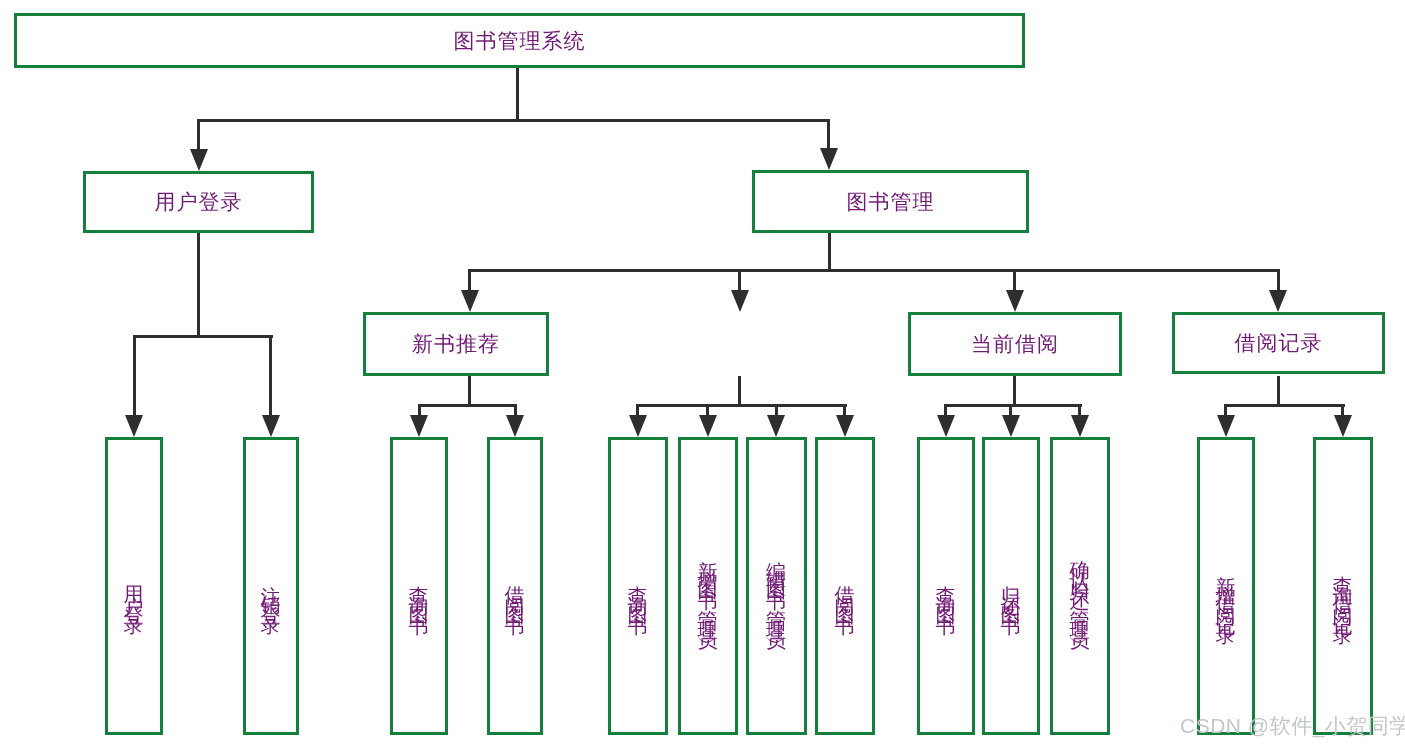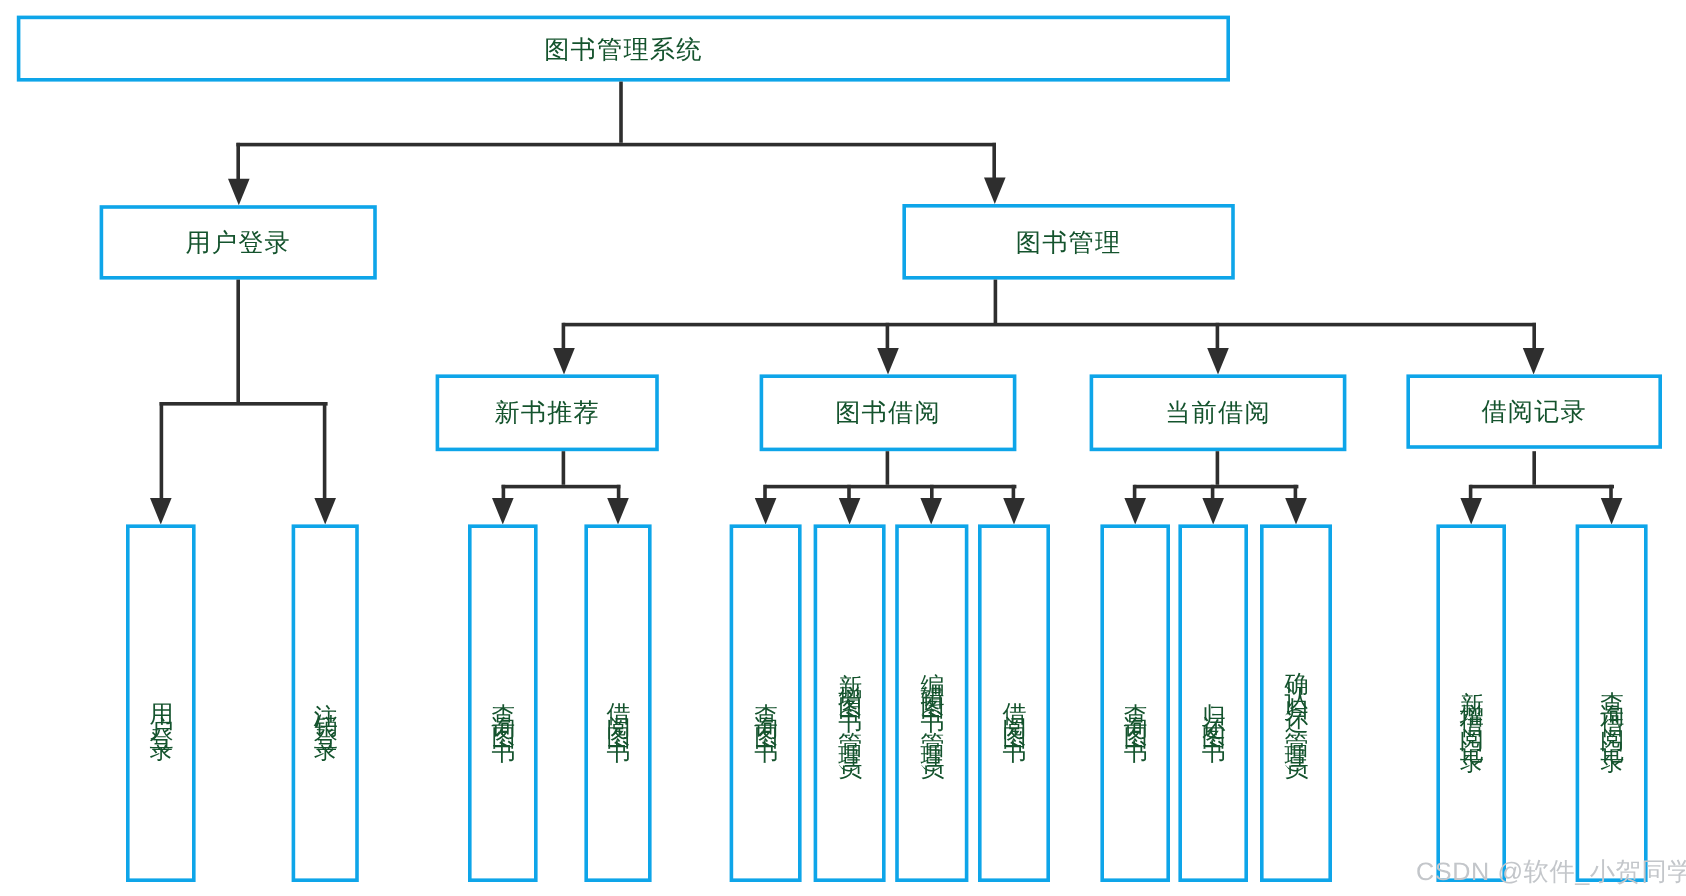--- a/index.html
+++ b/index.html
@@ -7,22 +7,22 @@
     position:relative;
     width:1405px;height:747px;
     background:#ffffff;
     font-family:"Liberation Sans","DejaVu Sans",sans-serif;
     overflow:hidden;
   }
   .box{
     position:absolute;
     box-sizing:border-box;
     background:#ffffff;
-    border:3px solid #0ea5e9;
-    color:#14532d;
+    border:3px solid #15803d;
+    color:#701a75;
     display:flex;
     align-items:center;
     justify-content:center;
     font-size:21px;
     letter-spacing:1px;
     text-align:left;
   }
   .vbox{
     writing-mode:vertical-rl;
     text-orientation:mixed;
@@ -77,21 +77,20 @@
   <div class="ln" style="left:468px;top:269px;width:3px;height:23px"></div>
   <div class="ah" style="left:461px;top:290px"></div>
   <div class="ln" style="left:738px;top:269px;width:3px;height:23px"></div>
   <div class="ah" style="left:731px;top:290px"></div>
   <div class="ln" style="left:1013px;top:269px;width:3px;height:23px"></div>
   <div class="ah" style="left:1006px;top:290px"></div>
   <div class="ln" style="left:1277px;top:269px;width:3px;height:23px"></div>
   <div class="ah" style="left:1269px;top:290px"></div>
 
   <div class="box" style="left:363px;top:312px;width:186px;height:64px">新书推荐</div>
-  <div class="box" style="left:633px;top:312px;width:214px;height:64px">图书借阅</div>
   <div class="box" style="left:1172px;top:312px;width:213px;height:62px">借阅记录</div>
   <div class="box" style="left:908px;top:312px;width:214px;height:64px">当前借阅</div>
 
   <div class="ln" style="left:468px;top:376px;width:3px;height:28px"></div>
   <div class="ln" style="left:418px;top:404px;width:99px;height:3px"></div>
   <div class="ln" style="left:418px;top:404px;width:3px;height:13px"></div>
   <div class="ah" style="left:410px;top:415px"></div>
   <div class="ln" style="left:514px;top:404px;width:3px;height:13px"></div>
   <div class="ah" style="left:506px;top:415px"></div>
 

